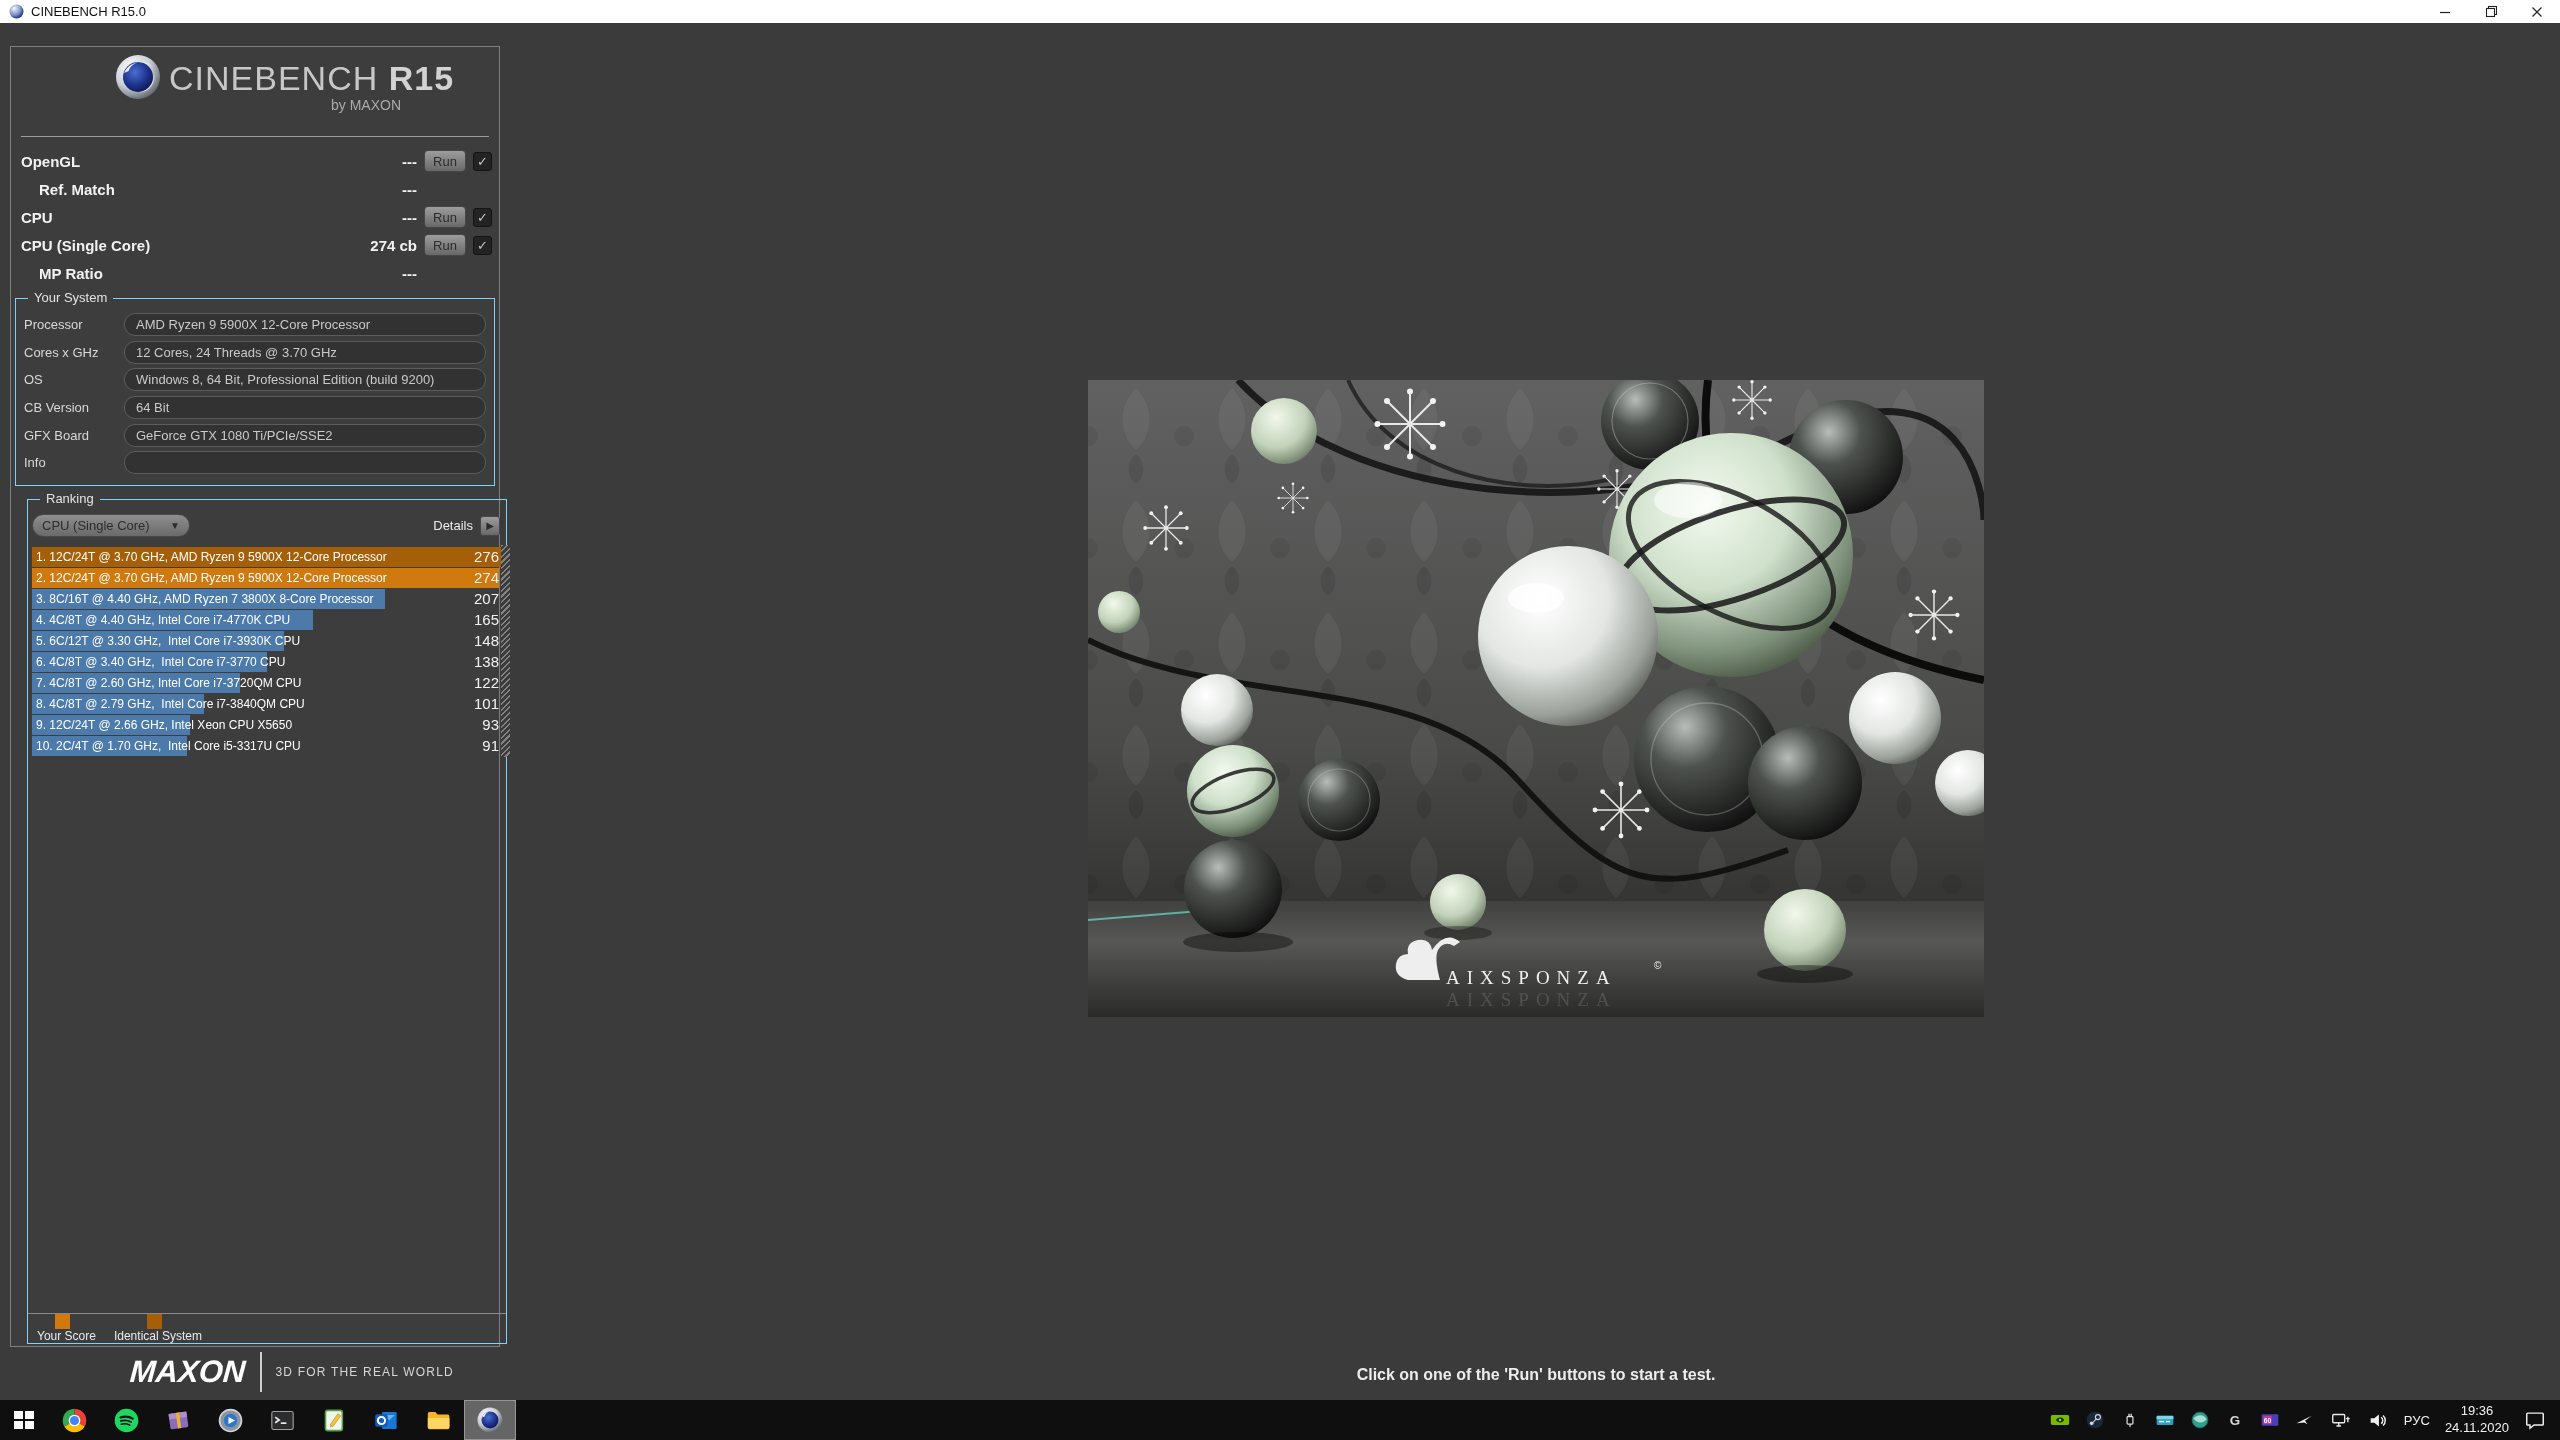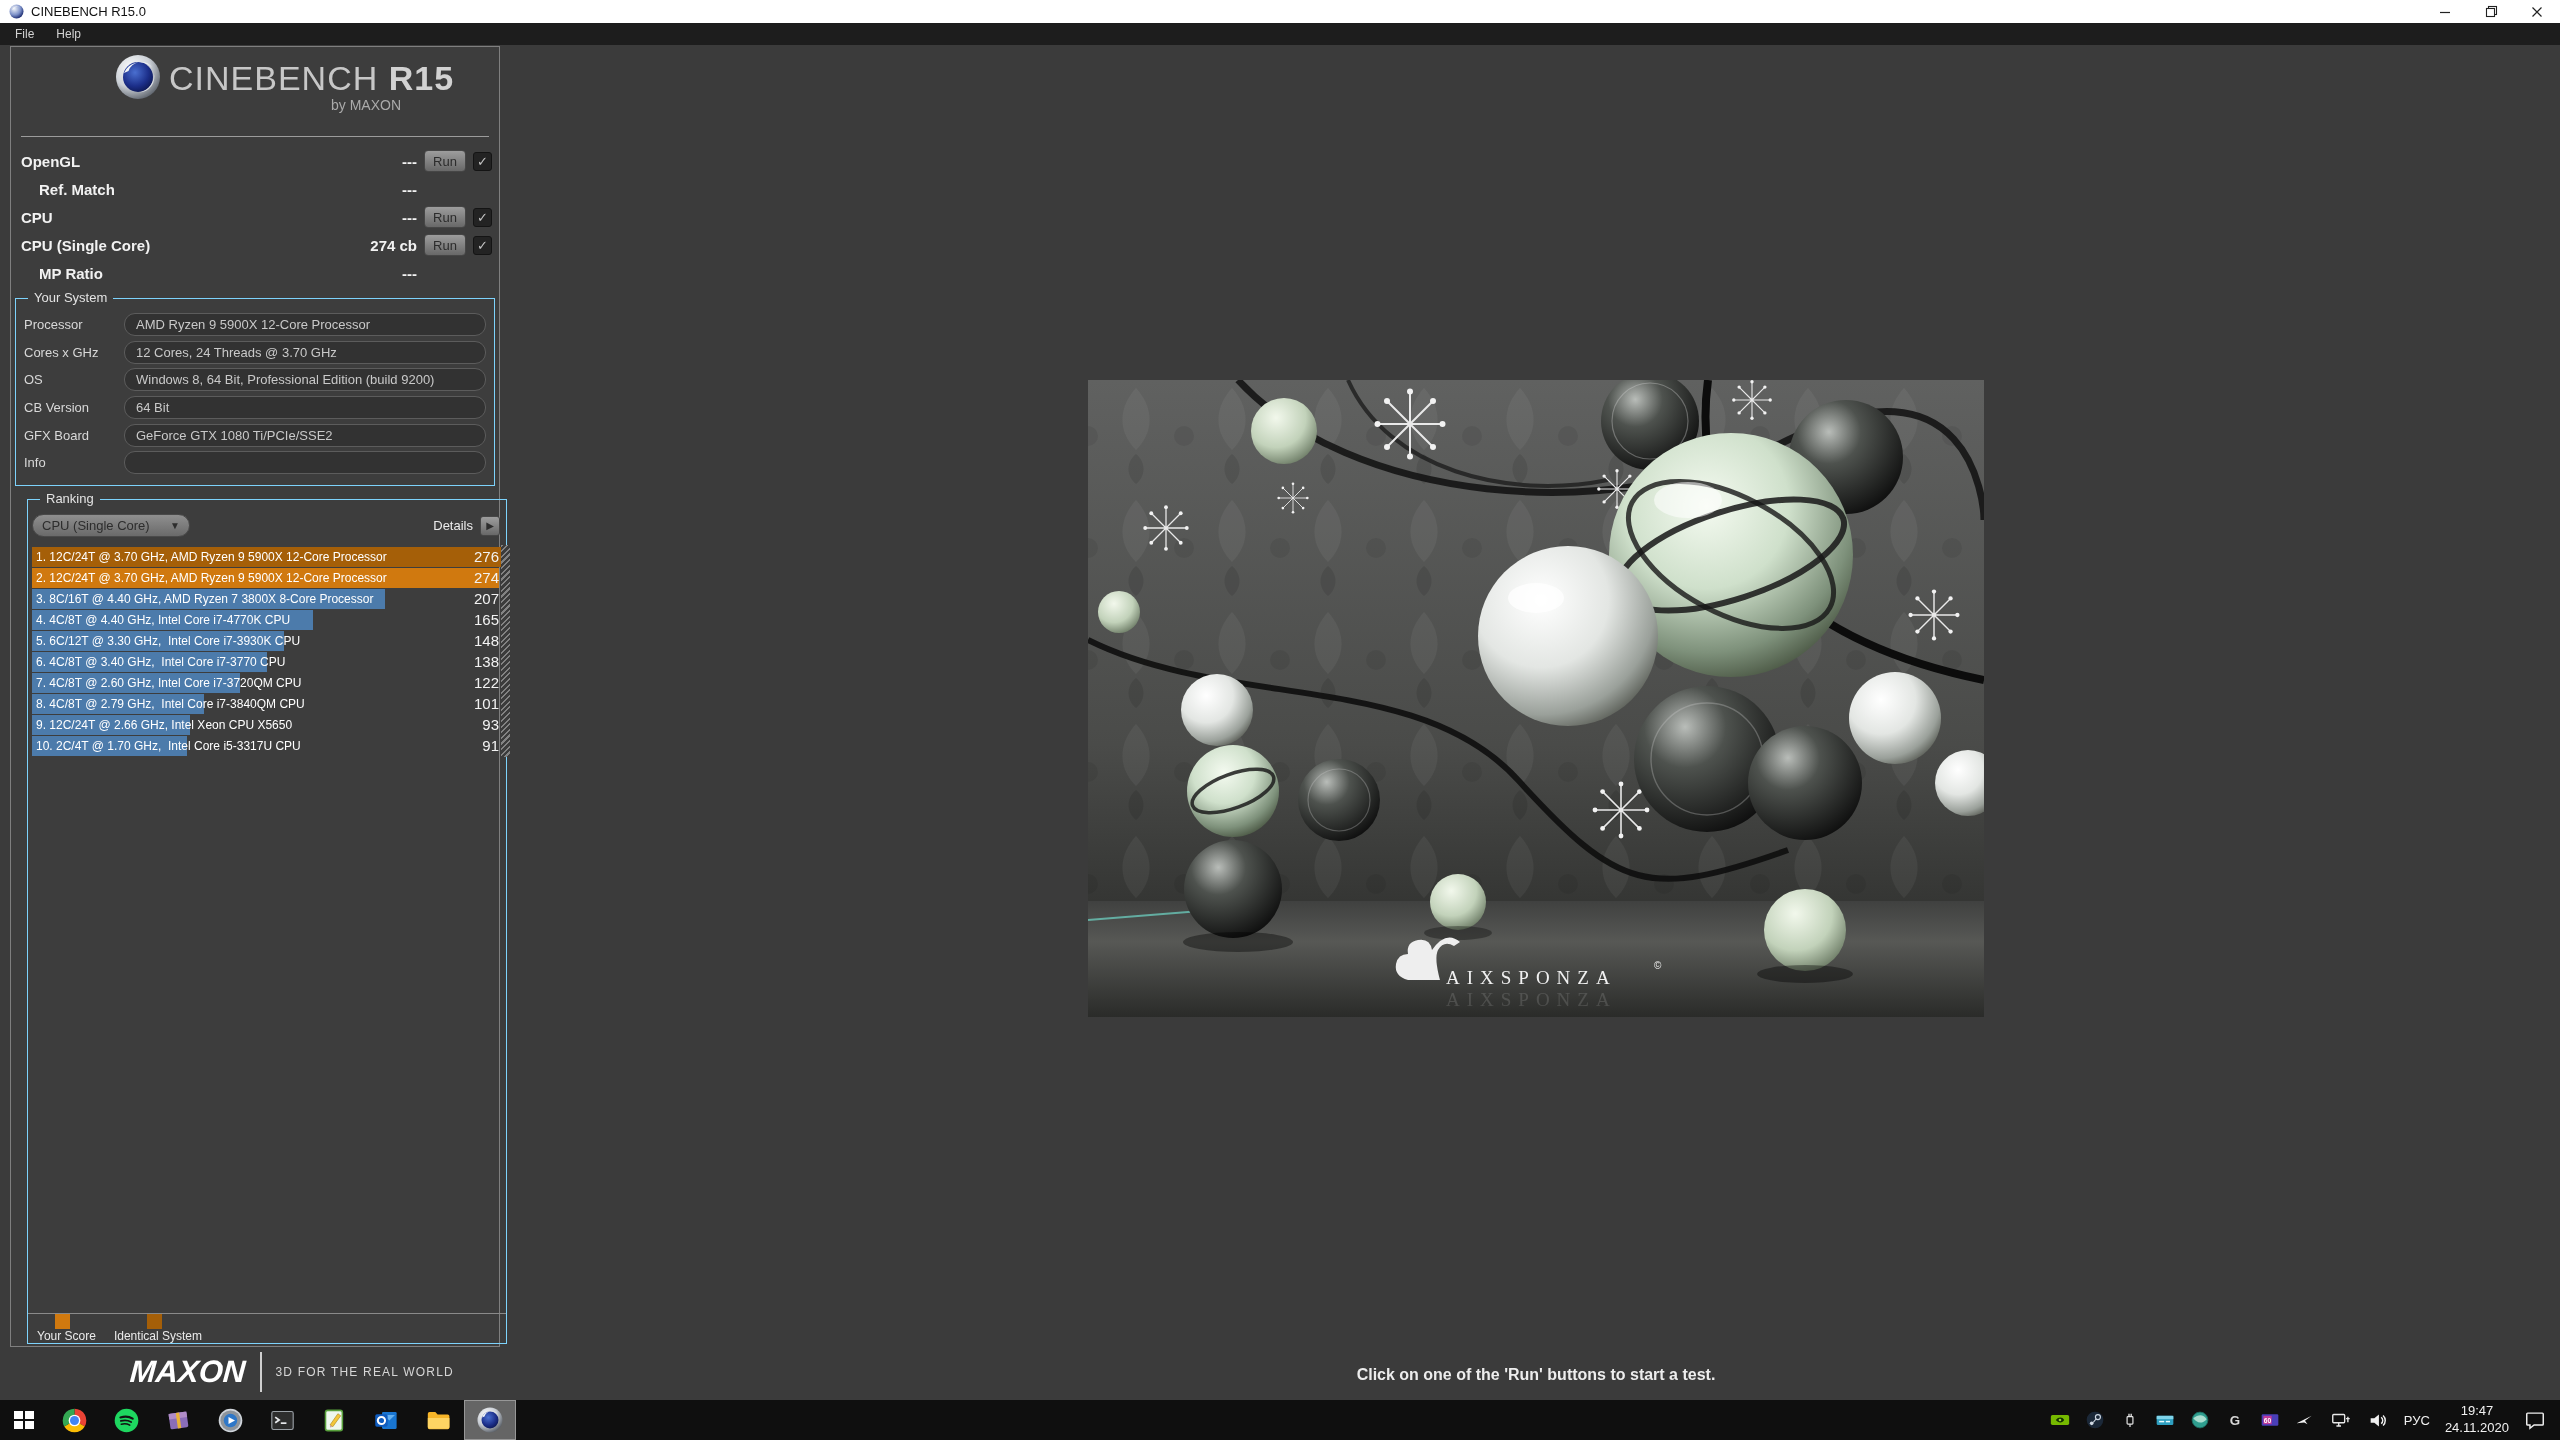--- a/index.html
+++ b/index.html
@@ -128,24 +128,20 @@
           </svg>
         </div>
       <div class="winbtn">
         <svg width="12" height="12">
             <path d="M1.5 1.5 L10.5 10.5 M10.5 1.5 L1.5 10.5" stroke="#222" stroke-width="1.2"></path>
           </svg>
         </div>
     </div>
   </div>
 
-  <div class="menubar">
-      <span class="menu-item">File</span>
-      <span class="menu-item">Help</span>
-    </div>
 
   <div class="panel">
     <span class="logo-ball">
       <svg width="46" height="46" viewBox="0 0 46 46">
           <defs>
         <radialGradient id="bs1" cx="35%" cy="30%" r="78%">
               <stop offset="0" stop-color="#fdfdfd"></stop>
               <stop offset="0.55" stop-color="#ccd1d7"></stop>
               <stop offset="1" stop-color="#555b64"></stop>
             </radialGradient>
@@ -606,21 +602,21 @@
           </svg>
         </span>
       <span class="tray-icon">
         <svg width="22" height="22" viewBox="0 0 24 24">
             <path d="M4 10 v5 h4 l5 4 V6 L8 10 Z" fill="#f0f0f0"></path>
             <path d="M15.5 9 a4.5 4.5 0 0 1 0 7 M17.5 7 a7.5 7.5 0 0 1 0 11" stroke="#f0f0f0" stroke-width="1.6" fill="none"></path>
           </svg>
         </span>
       <span class="lang">РУС</span>
       <span class="clock">
-        <span>19:47</span><br>
+        <span>19:36</span><br>
         <span>24.11.2020</span>
       </span>
       <span class="tray-icon">
         <svg width="22" height="22" viewBox="0 0 24 24">
             <path d="M4 4.5 h16 a1 1 0 0 1 1 1 v11 a1 1 0 0 1 -1 1 h-9 l-4.5 3.5 v-3.5 h-2.5 a1 1 0 0 1 -1 -1 v-11 a1 1 0 0 1 1 -1 Z" fill="none" stroke="#f0f0f0" stroke-width="1.6"></path>
           </svg>
         </span>
     </div>
   </div>
 </div>

